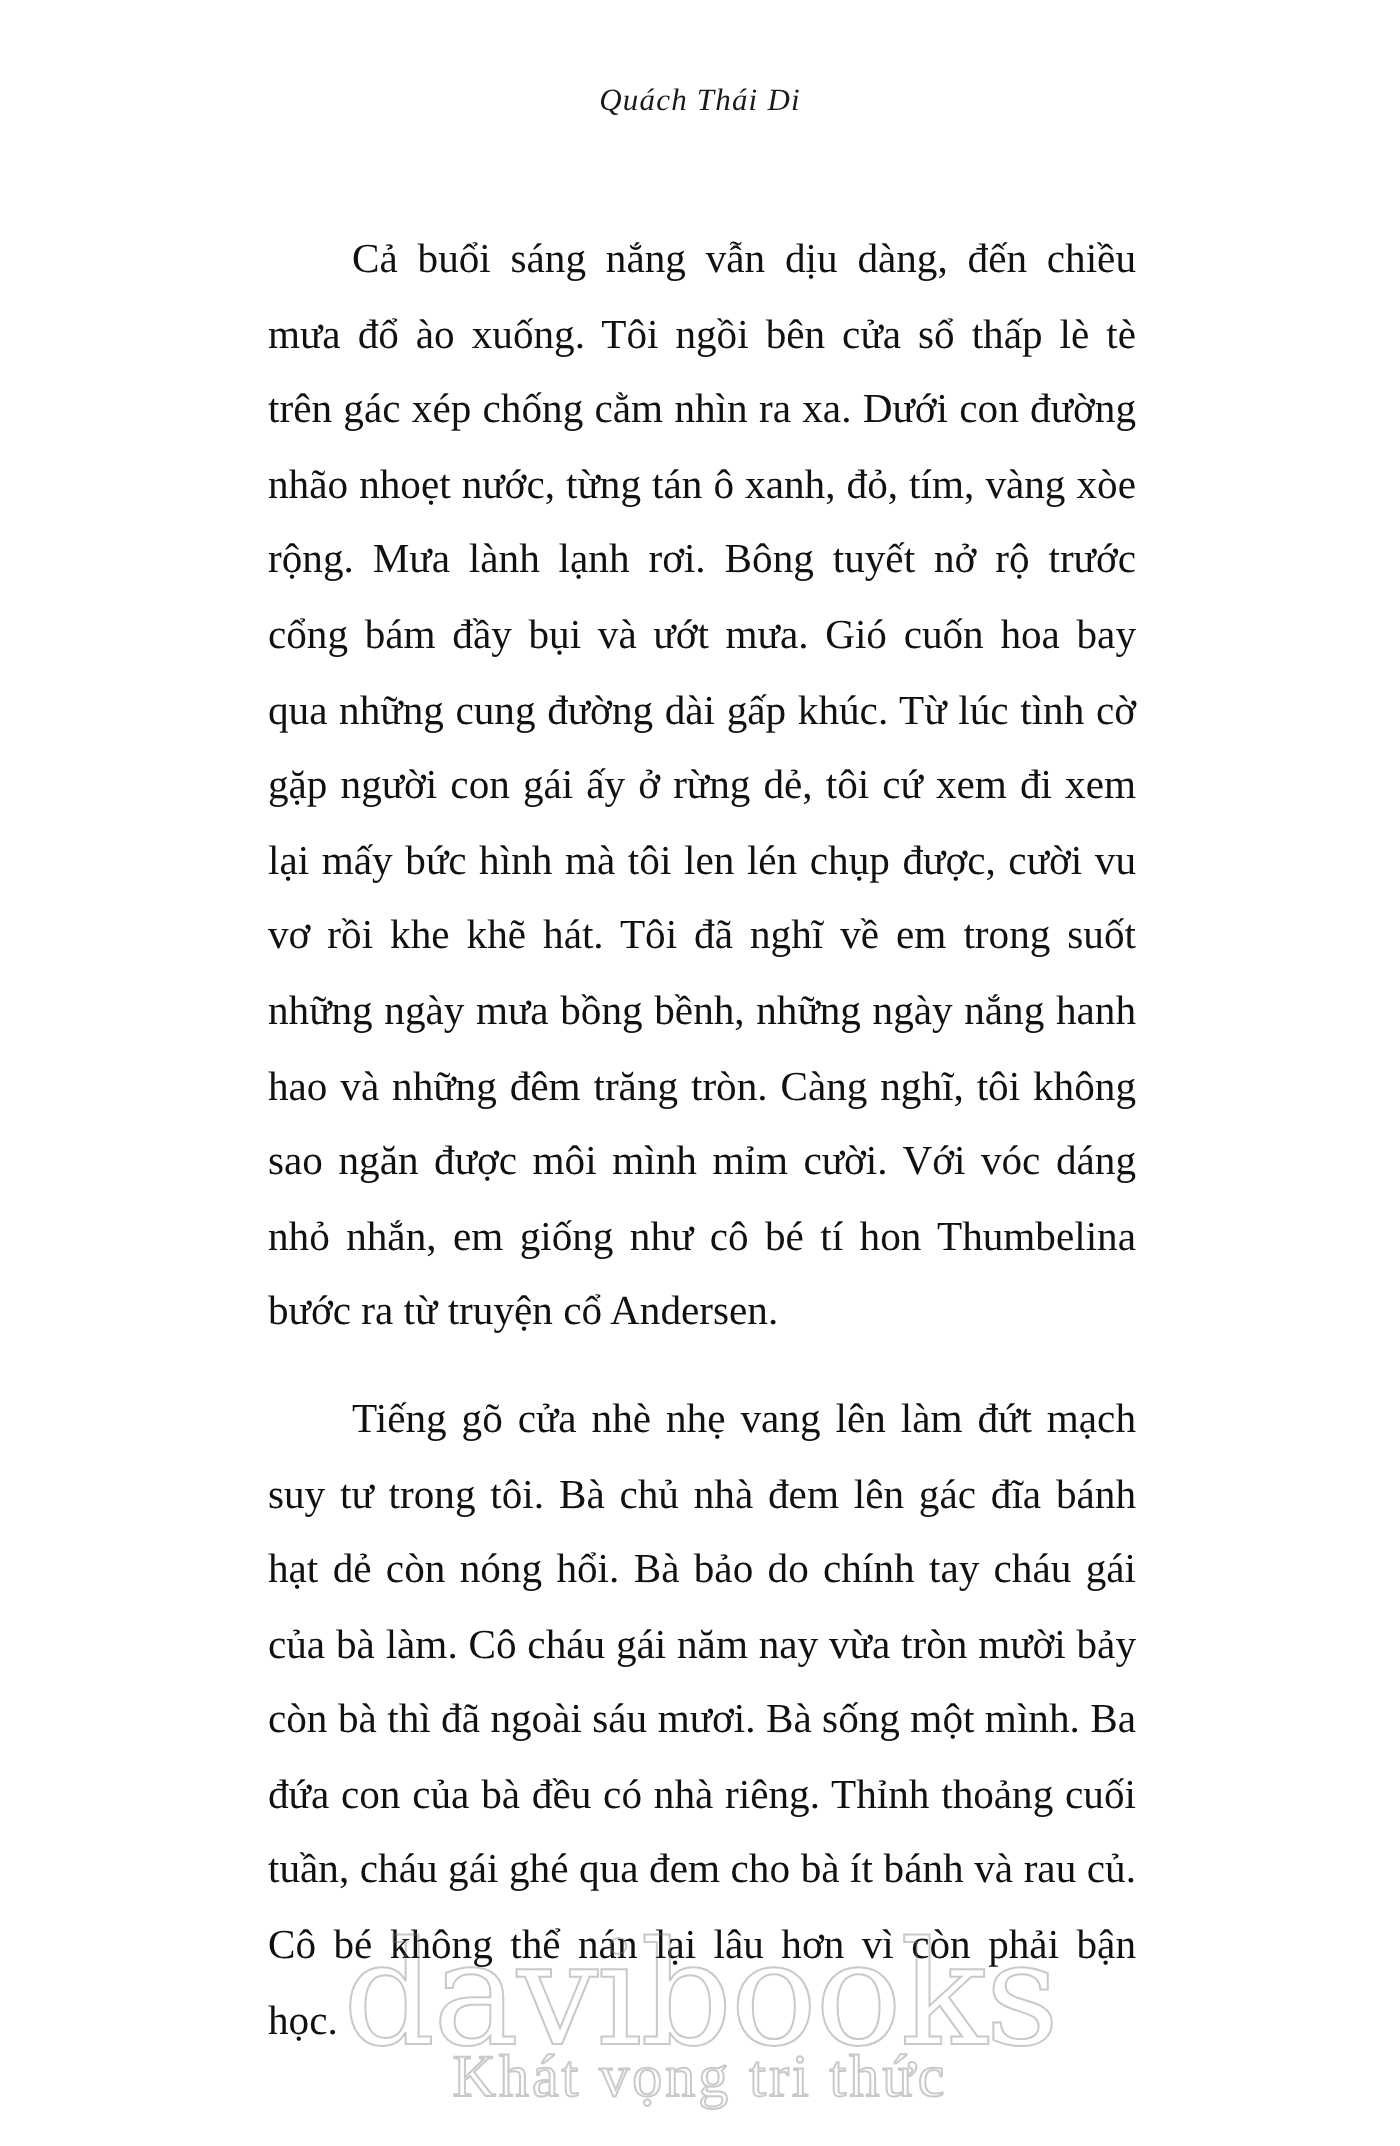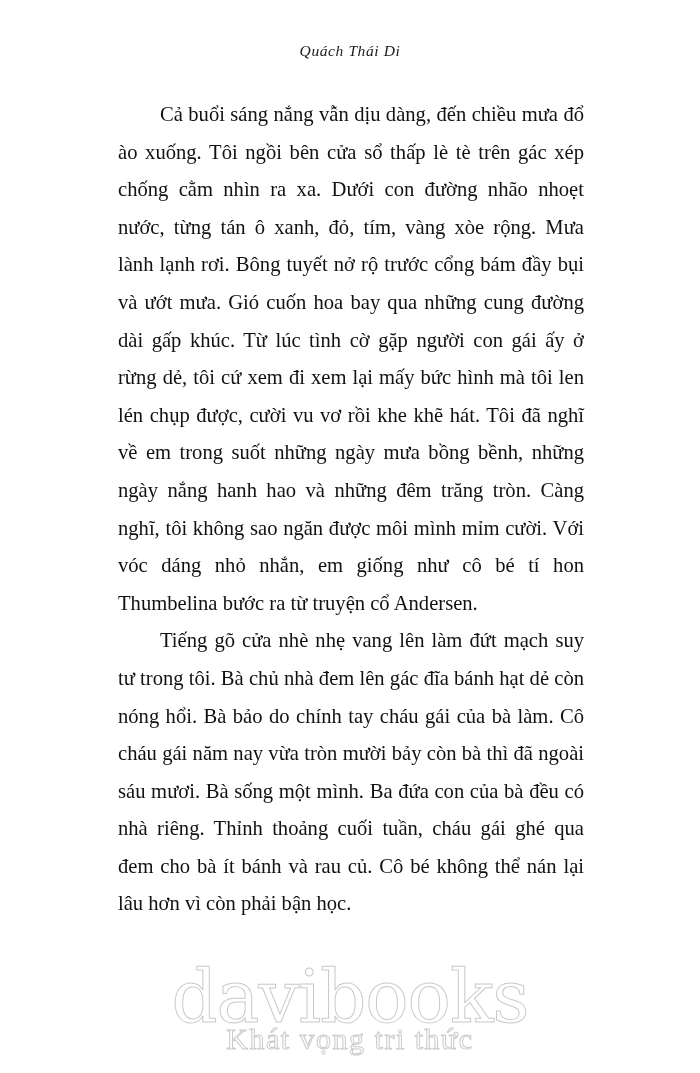--- a/index.html
+++ b/index.html
@@ -38,21 +38,21 @@
     top: 96px;
     left: 118px;
     width: 466px;
     font-size: 20.6px;
     line-height: 37.6px;
     text-align: justify;
     text-justify: inter-word;
     color: #111111;
   }
   .body-text p {
-    margin: 0;
+    margin: 16px;
     text-indent: 42px;
   }
   .watermark {
     position: absolute;
     left: 0;
     width: 700px;
     text-align: center;
     color: transparent;
     -webkit-text-stroke: 1px rgba(120,120,120,0.40);
     pointer-events: none;

